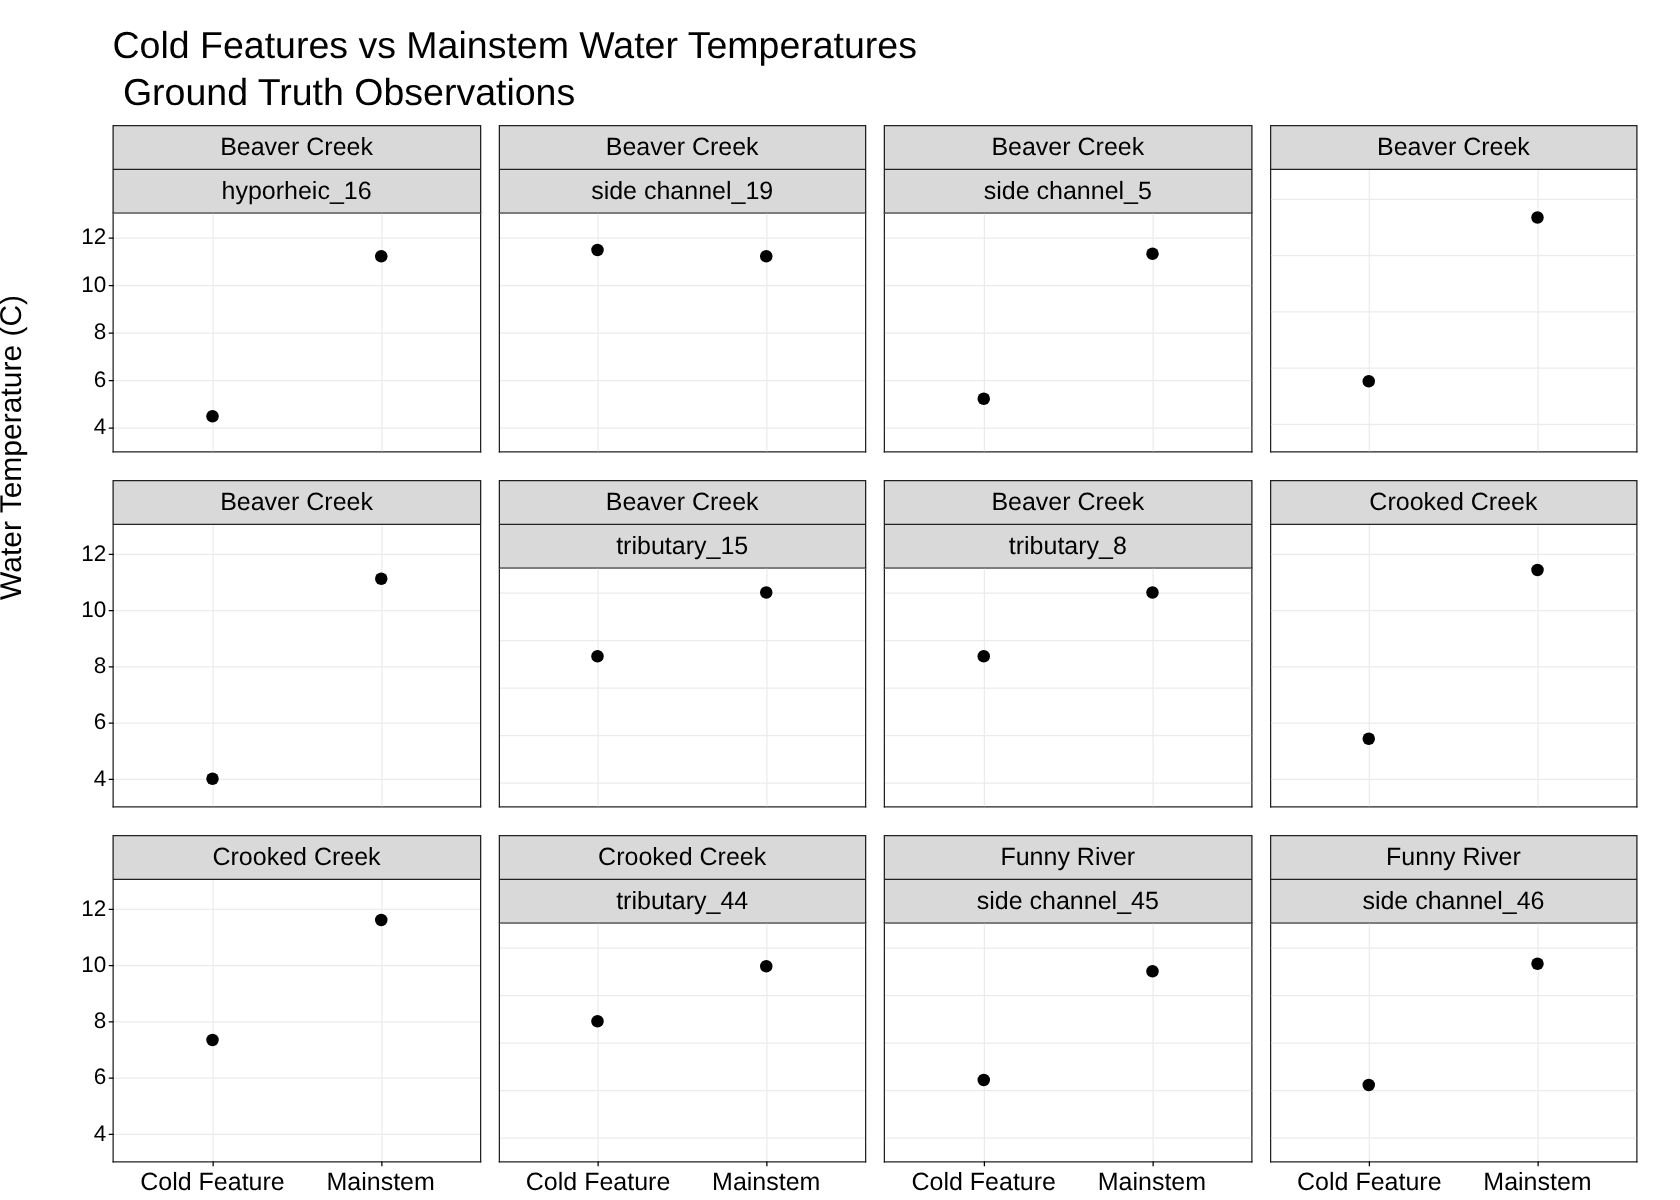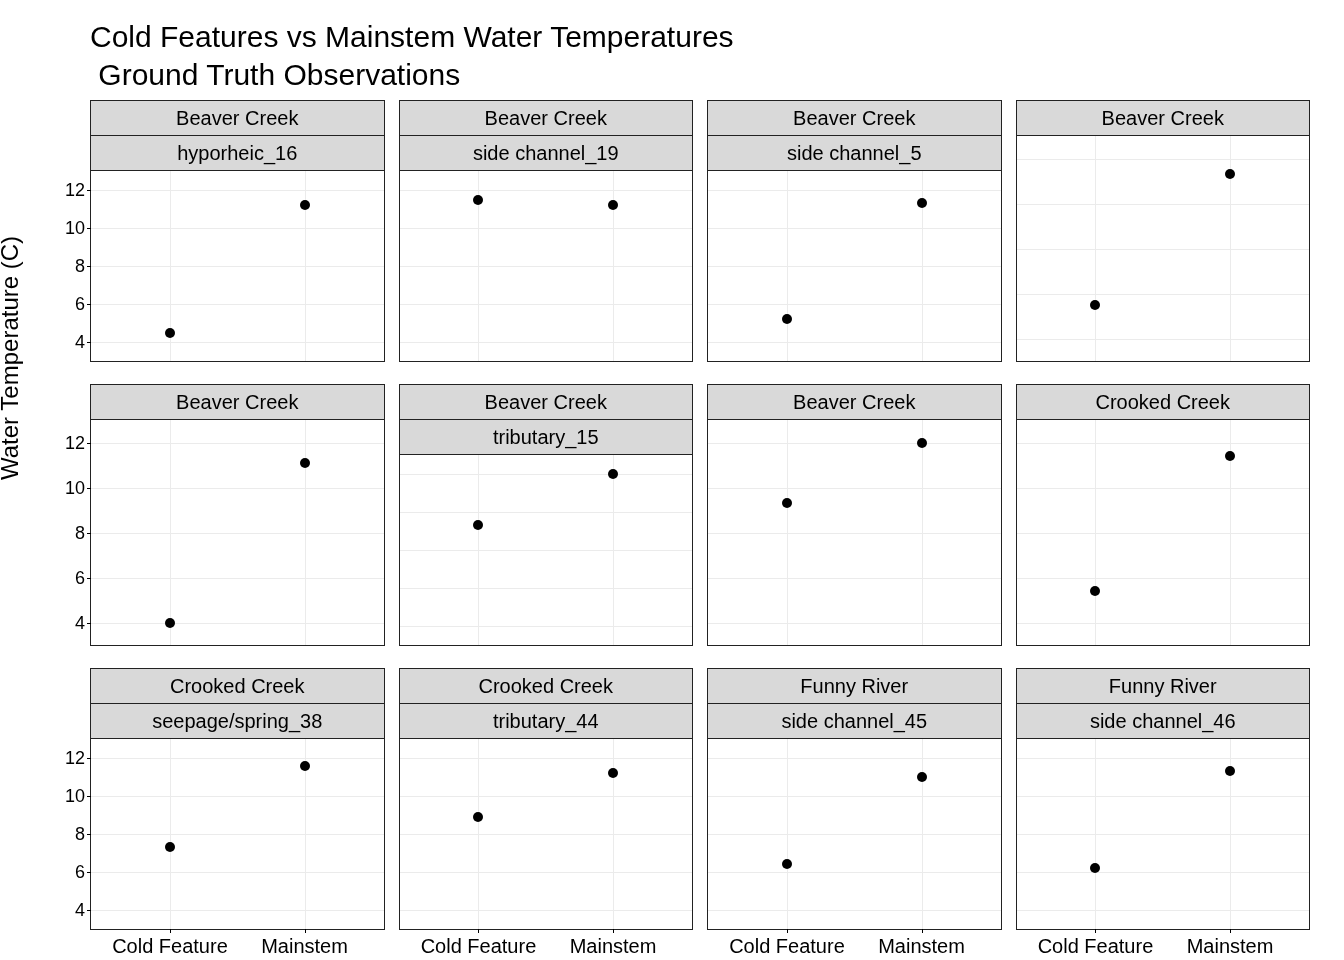--- a/index.html
+++ b/index.html
@@ -244,20 +244,21 @@
           <div class="gridline-h" style="top: 30%;"></div>
           <div class="gridline-h" style="top: 10%;"></div>
           <div class="gridline-v" style="left: 27%;"></div>
           <div class="gridline-v" style="left: 73%;"></div>
           <div class="point" style="left: 27%; top: 37%;"></div>
           <div class="point" style="left: 73%; top: 10%;"></div>
         </div>
       </div>
       <div class="facet">
         <div class="strip">Beaver Creek</div>
+        <div class="strip">tributary_8</div>
         <div class="panel">
           <div class="gridline-h" style="top: 90%;"></div>
           <div class="gridline-h" style="top: 70%;"></div>
           <div class="gridline-h" style="top: 50%;"></div>
           <div class="gridline-h" style="top: 30%;"></div>
           <div class="gridline-h" style="top: 10%;"></div>
           <div class="gridline-v" style="left: 27%;"></div>
           <div class="gridline-v" style="left: 73%;"></div>
           <div class="point" style="left: 27%; top: 37%;"></div>
           <div class="point" style="left: 73%; top: 10%;"></div>
@@ -272,21 +273,20 @@
           <div class="gridline-h" style="top: 30%;"></div>
           <div class="gridline-h" style="top: 10%;"></div>
           <div class="gridline-v" style="left: 27%;"></div>
           <div class="gridline-v" style="left: 73%;"></div>
           <div class="point" style="left: 27%; top: 76%;"></div>
           <div class="point" style="left: 73%; top: 16%;"></div>
         </div>
       </div>
       <div class="facet">
         <div class="strip">Crooked Creek</div>
-        <div class="strip">seepage/spring_38</div>
         <div class="panel">
           <div class="gridline-h" style="top: 90%;"></div>
           <div class="gridline-h" style="top: 70%;"></div>
           <div class="gridline-h" style="top: 50%;"></div>
           <div class="gridline-h" style="top: 30%;"></div>
           <div class="gridline-h" style="top: 10%;"></div>
           <div class="gridline-v" style="left: 27%;"></div>
           <div class="gridline-v" style="left: 73%;"></div>
           <div class="point" style="left: 27%; top: 57%;"></div>
           <div class="point" style="left: 73%; top: 14%;"></div>

